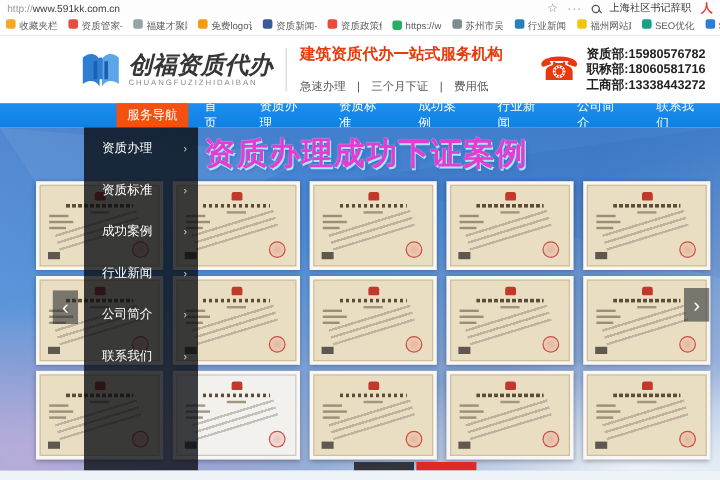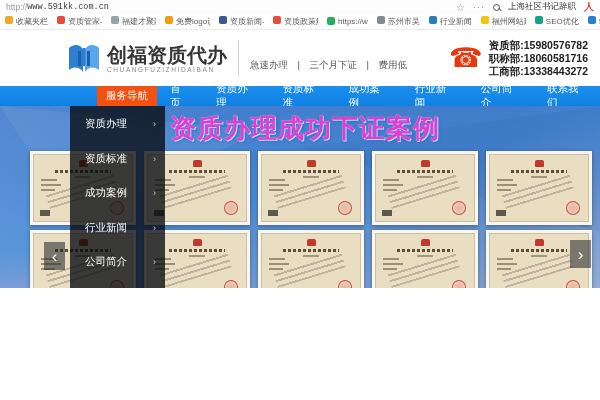--- a/index.html
+++ b/index.html
@@ -1,39 +1,39 @@
 <!DOCTYPE html>
 <html><head>
 <meta charset="utf-8">
 <style>
   * { margin:0; padding:0; box-sizing:border-box; }
   body { font-family:"Liberation Sans", sans-serif; }
-  .screen { position:relative; width:600px; height:288px; overflow:hidden; background:#fff; }
+  .screen { position:relative; width:600px; height:400px; overflow:hidden; background:#fff; }
 
   
   .url-row { height:14px; display:flex; align-items:center; padding:0 6px; background:#fdfdfd; font-size:8.5px; }
   .url-scheme { color:#9a9a9a; }
-  .url-host { color:#3c3c3c;font-family:Liberation Mono, monospace; }
+  .url-host { color:#3c3c3c; }
   .url-right { margin-left:auto; display:flex; align-items:center; gap:8px; }
   .star { color:#8a8a8a; font-size:10px; }
   .more { color:#8a8a8a; font-size:9px; letter-spacing:1px; }
   .mag { position:relative; width:7px; height:7px; border:1.2px solid #555; border-radius:50%; display:inline-block; }
   .mag::after { content:""; position:absolute; width:4px; height:1.2px; background:#555; right:-3px; bottom:-1px; transform:rotate(45deg); }
   .search-text { color:#333; font-size:8.5px; }
   .brand { color:#e5372c; font-weight:bold; font-size:10px; }
 
   .bm-row { height:16px; display:flex; align-items:center; padding:0 5px; gap:9px; background:#fff; border-bottom:1px solid #ececec; overflow:hidden; white-space:nowrap; }
   .bm { display:flex; align-items:flex-start; gap:3px; flex:0 0 auto; }
   .bm-dot { width:8px; height:8px; border-radius:2px; display:inline-block; flex:0 0 auto; }
   .bm-label { font-size:8px; color:#5a5a5a; max-width:34px; overflow:hidden; display:inline-block; }
 
   
   .site-header { height:56px; display:flex; align-items:center; padding-left:68px; background:#fff; }
   .logo-ico { width:32px; height:34px; margin-right:7px; flex:0 0 auto; }
-  .logo-text .t1 { font-family:"Liberation Serif", serif; font-size:20px; font-weight:bold; color:#363636; line-height:22px; }
+  .logo-text .t1 { font-family:"Liberation Serif", serif; font-size:20px; font-weight:bold; color:#363636; line-height:22px;font-style:italic; }
   .logo-text .t2 { font-size:6.5px; color:#8a8a8a; letter-spacing:1.6px; }
   .hdr-div { width:1px; height:36px; background:#d5d5d5; margin:0 11px; }
   .slogan-red { color:#e63b0e; font-weight:bold; font-size:13px; line-height:15px; }
   .features { color:#555; font-size:9.5px; margin-top:14px; }
   .phone-block { margin-left:auto; margin-right:12px; display:flex; align-items:center; gap:6px; }
   .phone-ico { color:#e8380d; font-size:27px; line-height:27px; }
   .phone-lines { display:flex; flex-direction:column; gap:1px; }
   .phone-line { font-size:10.5px; color:#222; font-weight:bold; line-height:12px; }
 
   
@@ -170,20 +170,21 @@
       <rect x="10" y="10" width="3" height="15" fill="#1b5fae"></rect>
       <rect x="14.5" y="7" width="3" height="18" fill="#2e7fd2"></rect>
       <rect x="19" y="10" width="3" height="15" fill="#1b5fae"></rect>
     </svg>
     <div class="logo-text">
       <div class="t1">创福资质代办</div>
       <div class="t2">CHUANGFUZIZHIDAIBAN</div>
     </div>
     <div class="hdr-div"></div>
     <div>
+      <div class="slogan-red">建筑资质代办一站式服务机构</div>
       <div class="features">急速办理　|　三个月下证　|　费用低</div>
     </div>
     <div class="phone-block">
       <span class="phone-ico">☎</span>
       <span class="phone-lines">
           <span class="phone-line"><span>资质部:</span><span>15980576782</span></span>
           <span class="phone-line"><span>职称部:</span><span>18060581716</span></span>
           <span class="phone-line"><span>工商部:</span><span>13338443272</span></span>
         </span>
     </div>

